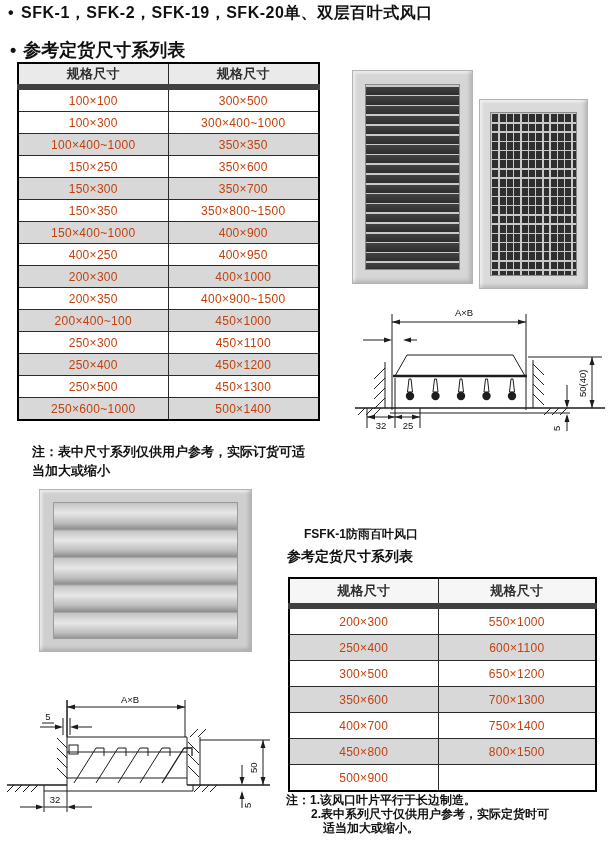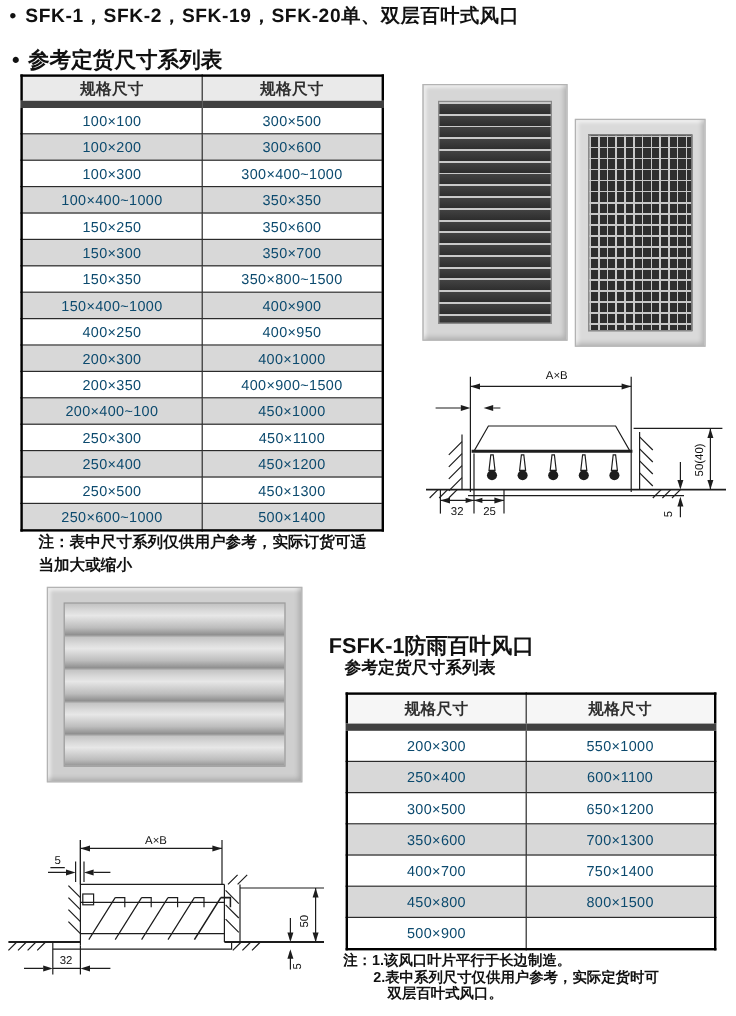--- a/index.html
+++ b/index.html
@@ -5,30 +5,30 @@
   html,body{margin:0;padding:0;}
   #page{position:relative;width:613px;height:847px;background:#ffffff;
         font-family:"Liberation Sans",sans-serif;color:#111;overflow:hidden;border-radius:22px;}
   .abs{position:absolute;}
 
   
   #title{left:8px;top:3px;font-size:16px;font-weight:700;letter-spacing:.5px;white-space:nowrap;}
   #subtitle1{left:10px;top:38px;font-size:18px;font-weight:700;}
   .bullet{display:inline-block;margin-right:7px;}
   #note1{left:12px;top:442px;width:330px;font-size:13px;font-weight:700;line-height:19px;margin-left:20px;}
-  #fsfk-title{left:274px;top:526px;font-size:18px;font-weight:700;}
+  #fsfk-title{left:304px;top:526px;font-size:12px;font-weight:700;}
   #fsfk-subtitle{left:287px;top:548px;font-size:14px;font-weight:700;}
   #fsfk-notes{left:286px;top:793px;font-size:12px;font-weight:700;line-height:14px;}
   .note-l2{padding-left:25px;}
   .note-l3{padding-left:37px;}
 
   
   table.spec{border-collapse:collapse;table-layout:fixed;border:2px solid #000;}
   .spec th,.spec td{border:1px solid #2b2b2b;text-align:center;padding:0;
-                    font-size:12px;color:#0c4a6e;font-weight:400;letter-spacing:.3px;}
+                    font-size:12px;color:#c2410c;font-weight:400;letter-spacing:.3px;}
   .spec th{background:var(--header-bg,#eaeaea);color:#2f2f2f;font-size:13px;font-weight:700;
            border-bottom:6px solid #404040;}
   .spec tr.alt td{background:var(--row-alt,#d8d8d8);}
   #main-table{left:17px;top:62px;width:301px;}
   #main-table th{height:20px;}
   #main-table td{height:21px;}
   #fsfk-table{left:288px;top:577px;width:307px;}
   #fsfk-table th{height:24px;background:#f6f6f6;}
   #fsfk-table td{height:25px;}
 
@@ -73,24 +73,20 @@
       <tr>
         <th>规格尺寸</th>
         <th>规格尺寸</th>
       </tr>
     </thead>
     <tbody>
         <tr>
           <td>100×100</td>
           <td>300×500</td>
         </tr>
-        <tr class="alt">
-          <td>100×200</td>
-          <td>300×600</td>
-        </tr>
         <tr>
           <td>100×300</td>
           <td>300×400~1000</td>
         </tr>
         <tr class="alt">
           <td>100×400~1000</td>
           <td>350×350</td>
         </tr>
         <tr>
           <td>150×250</td>
@@ -268,21 +264,21 @@
         <tr>
           <td>500×900</td>
           <td></td>
         </tr>
       </tbody>
   </table>
 
   <div class="abs" id="fsfk-notes">
     <div>注：1.该风口叶片平行于长边制造。</div>
     <div class="note-l2">2.表中系列尺寸仅供用户参考，实际定货时可</div>
-    <div class="note-l3">双层百叶式风口。</div>
+    <div class="note-l3">适当加大或缩小。</div>
   </div>
 
   <svg class="abs drawing" id="draw-bottom" width="280" height="157" viewBox="0 0 280 157">
     <g>
 
       <line x1="67" y1="10" x2="67" y2="47"></line>
       <line x1="185" y1="10" x2="185" y2="47"></line>
       <line x1="67" y1="17" x2="185" y2="17"></line>
       <polygon class="solid" points="67,17 75,14.5 75,19.5"></polygon>
       <polygon class="solid" points="185,17 177,14.5 177,19.5"></polygon>

